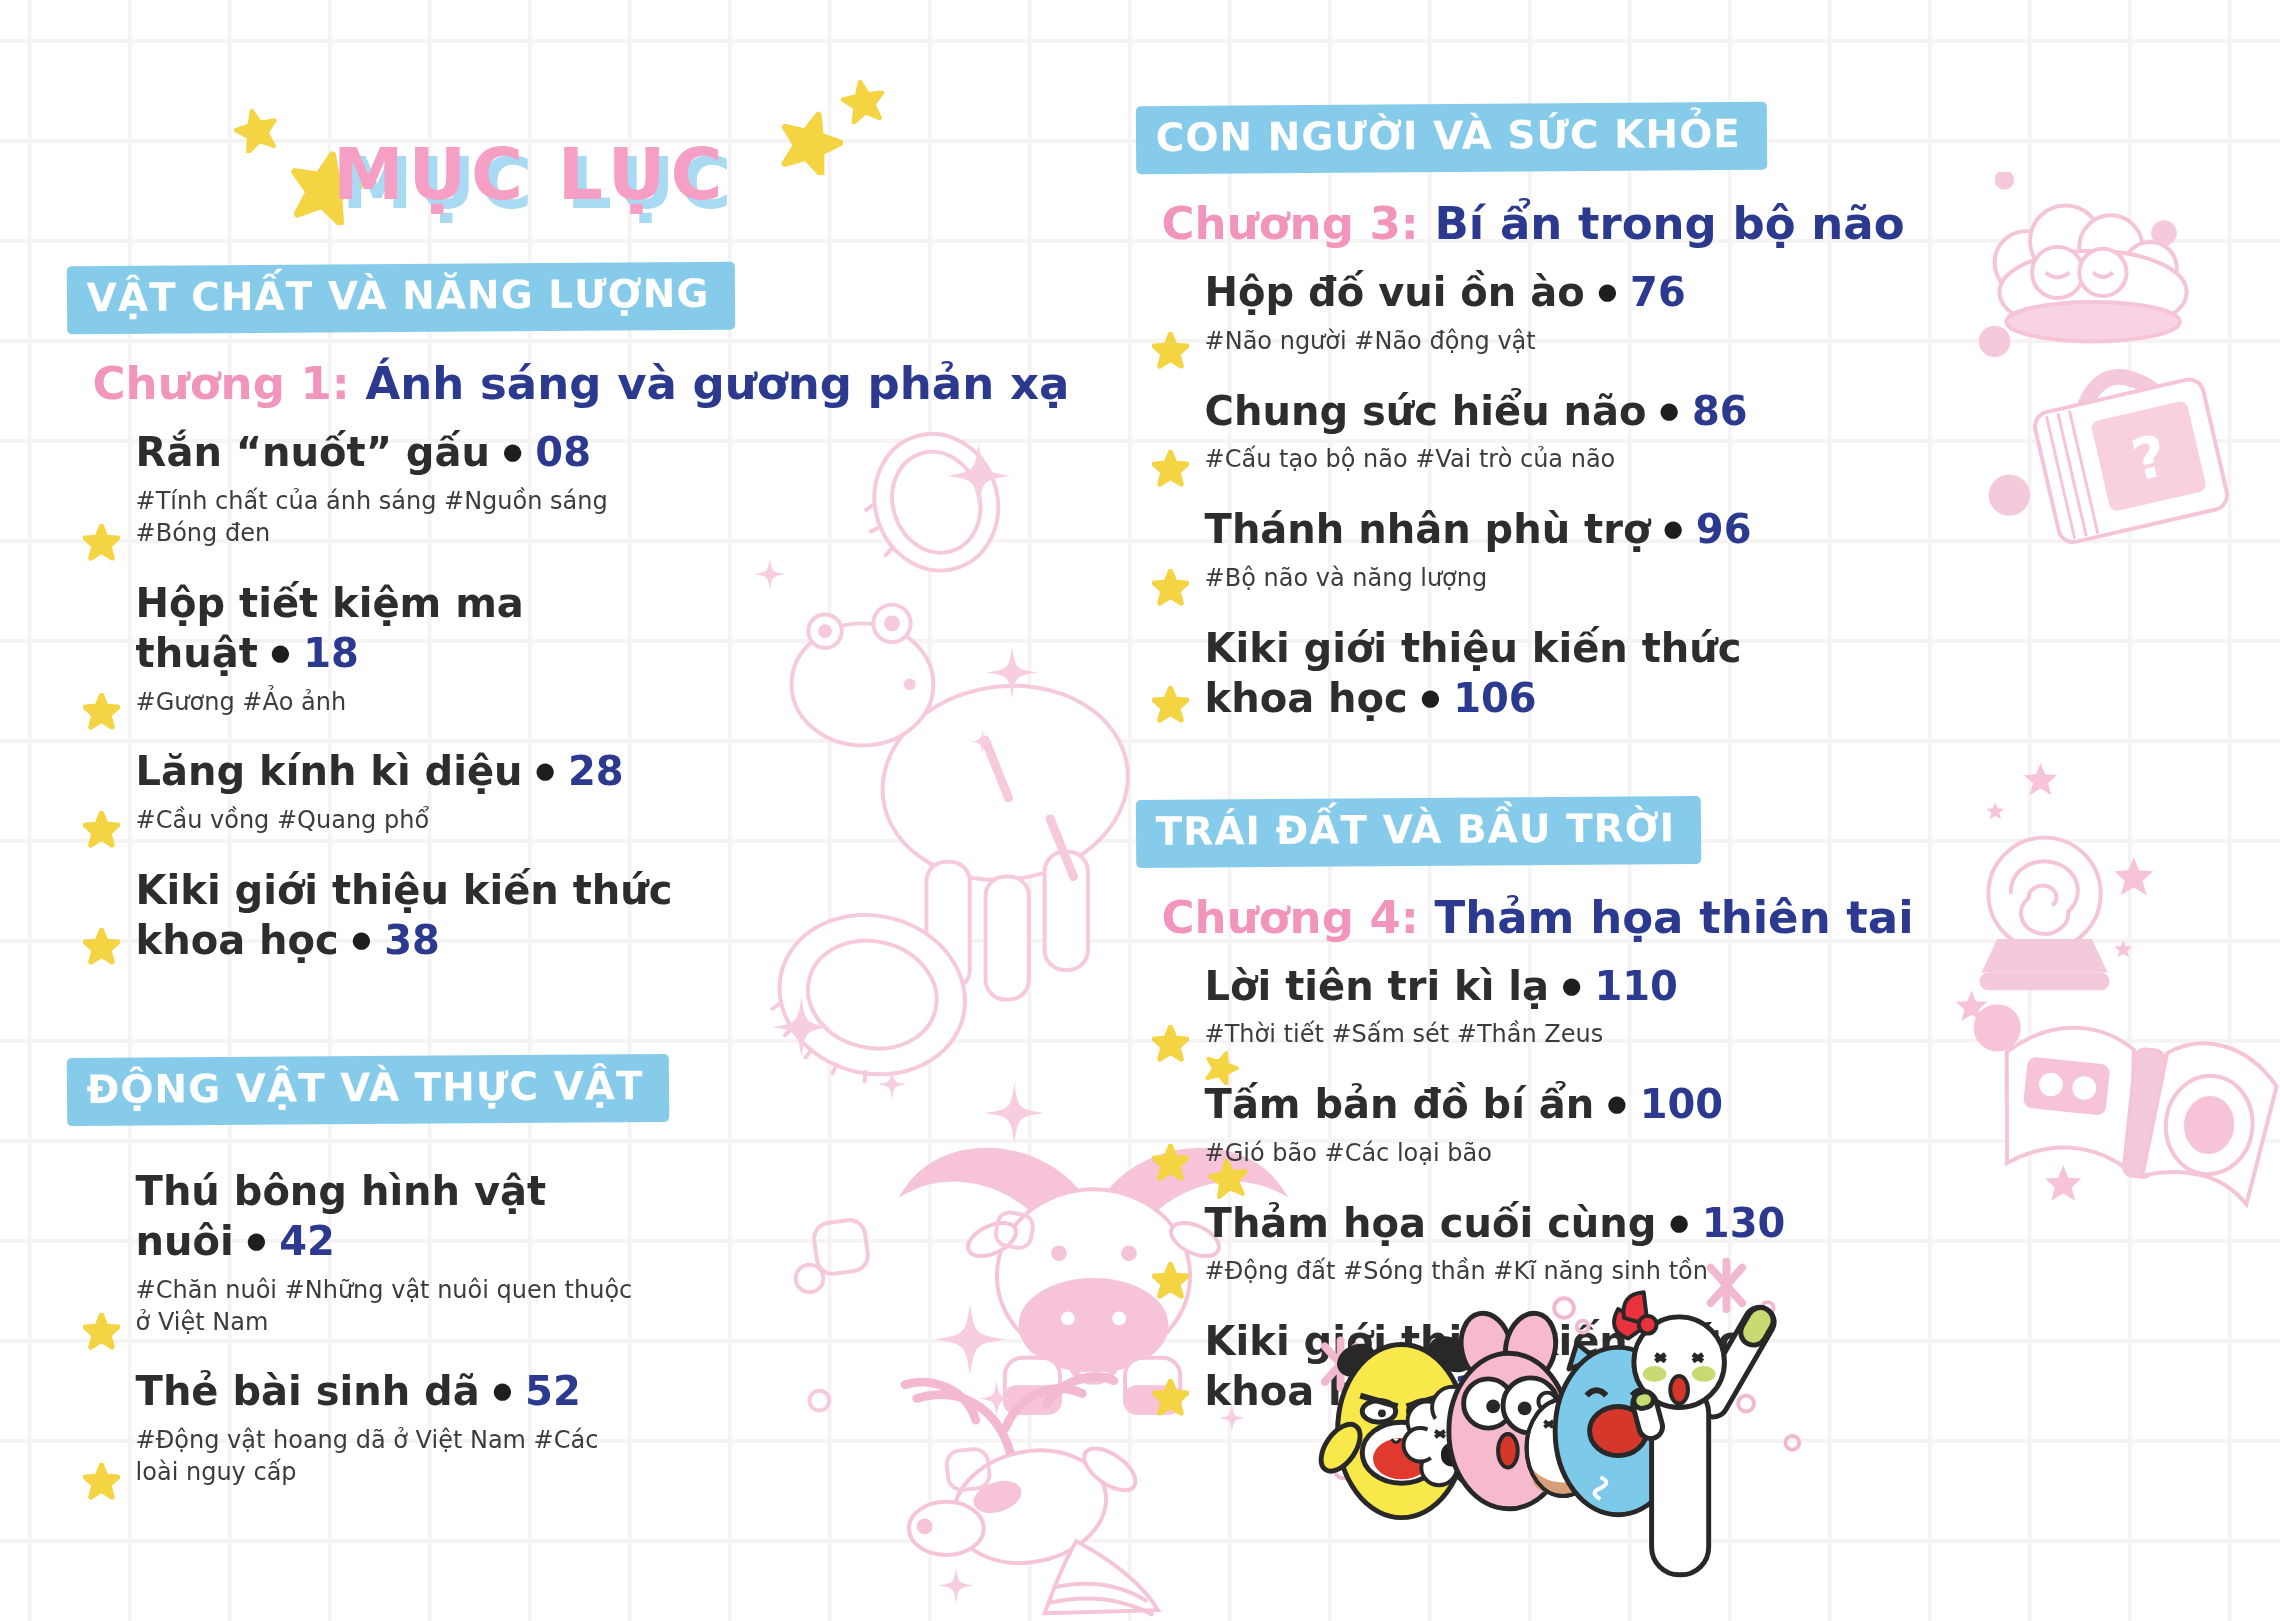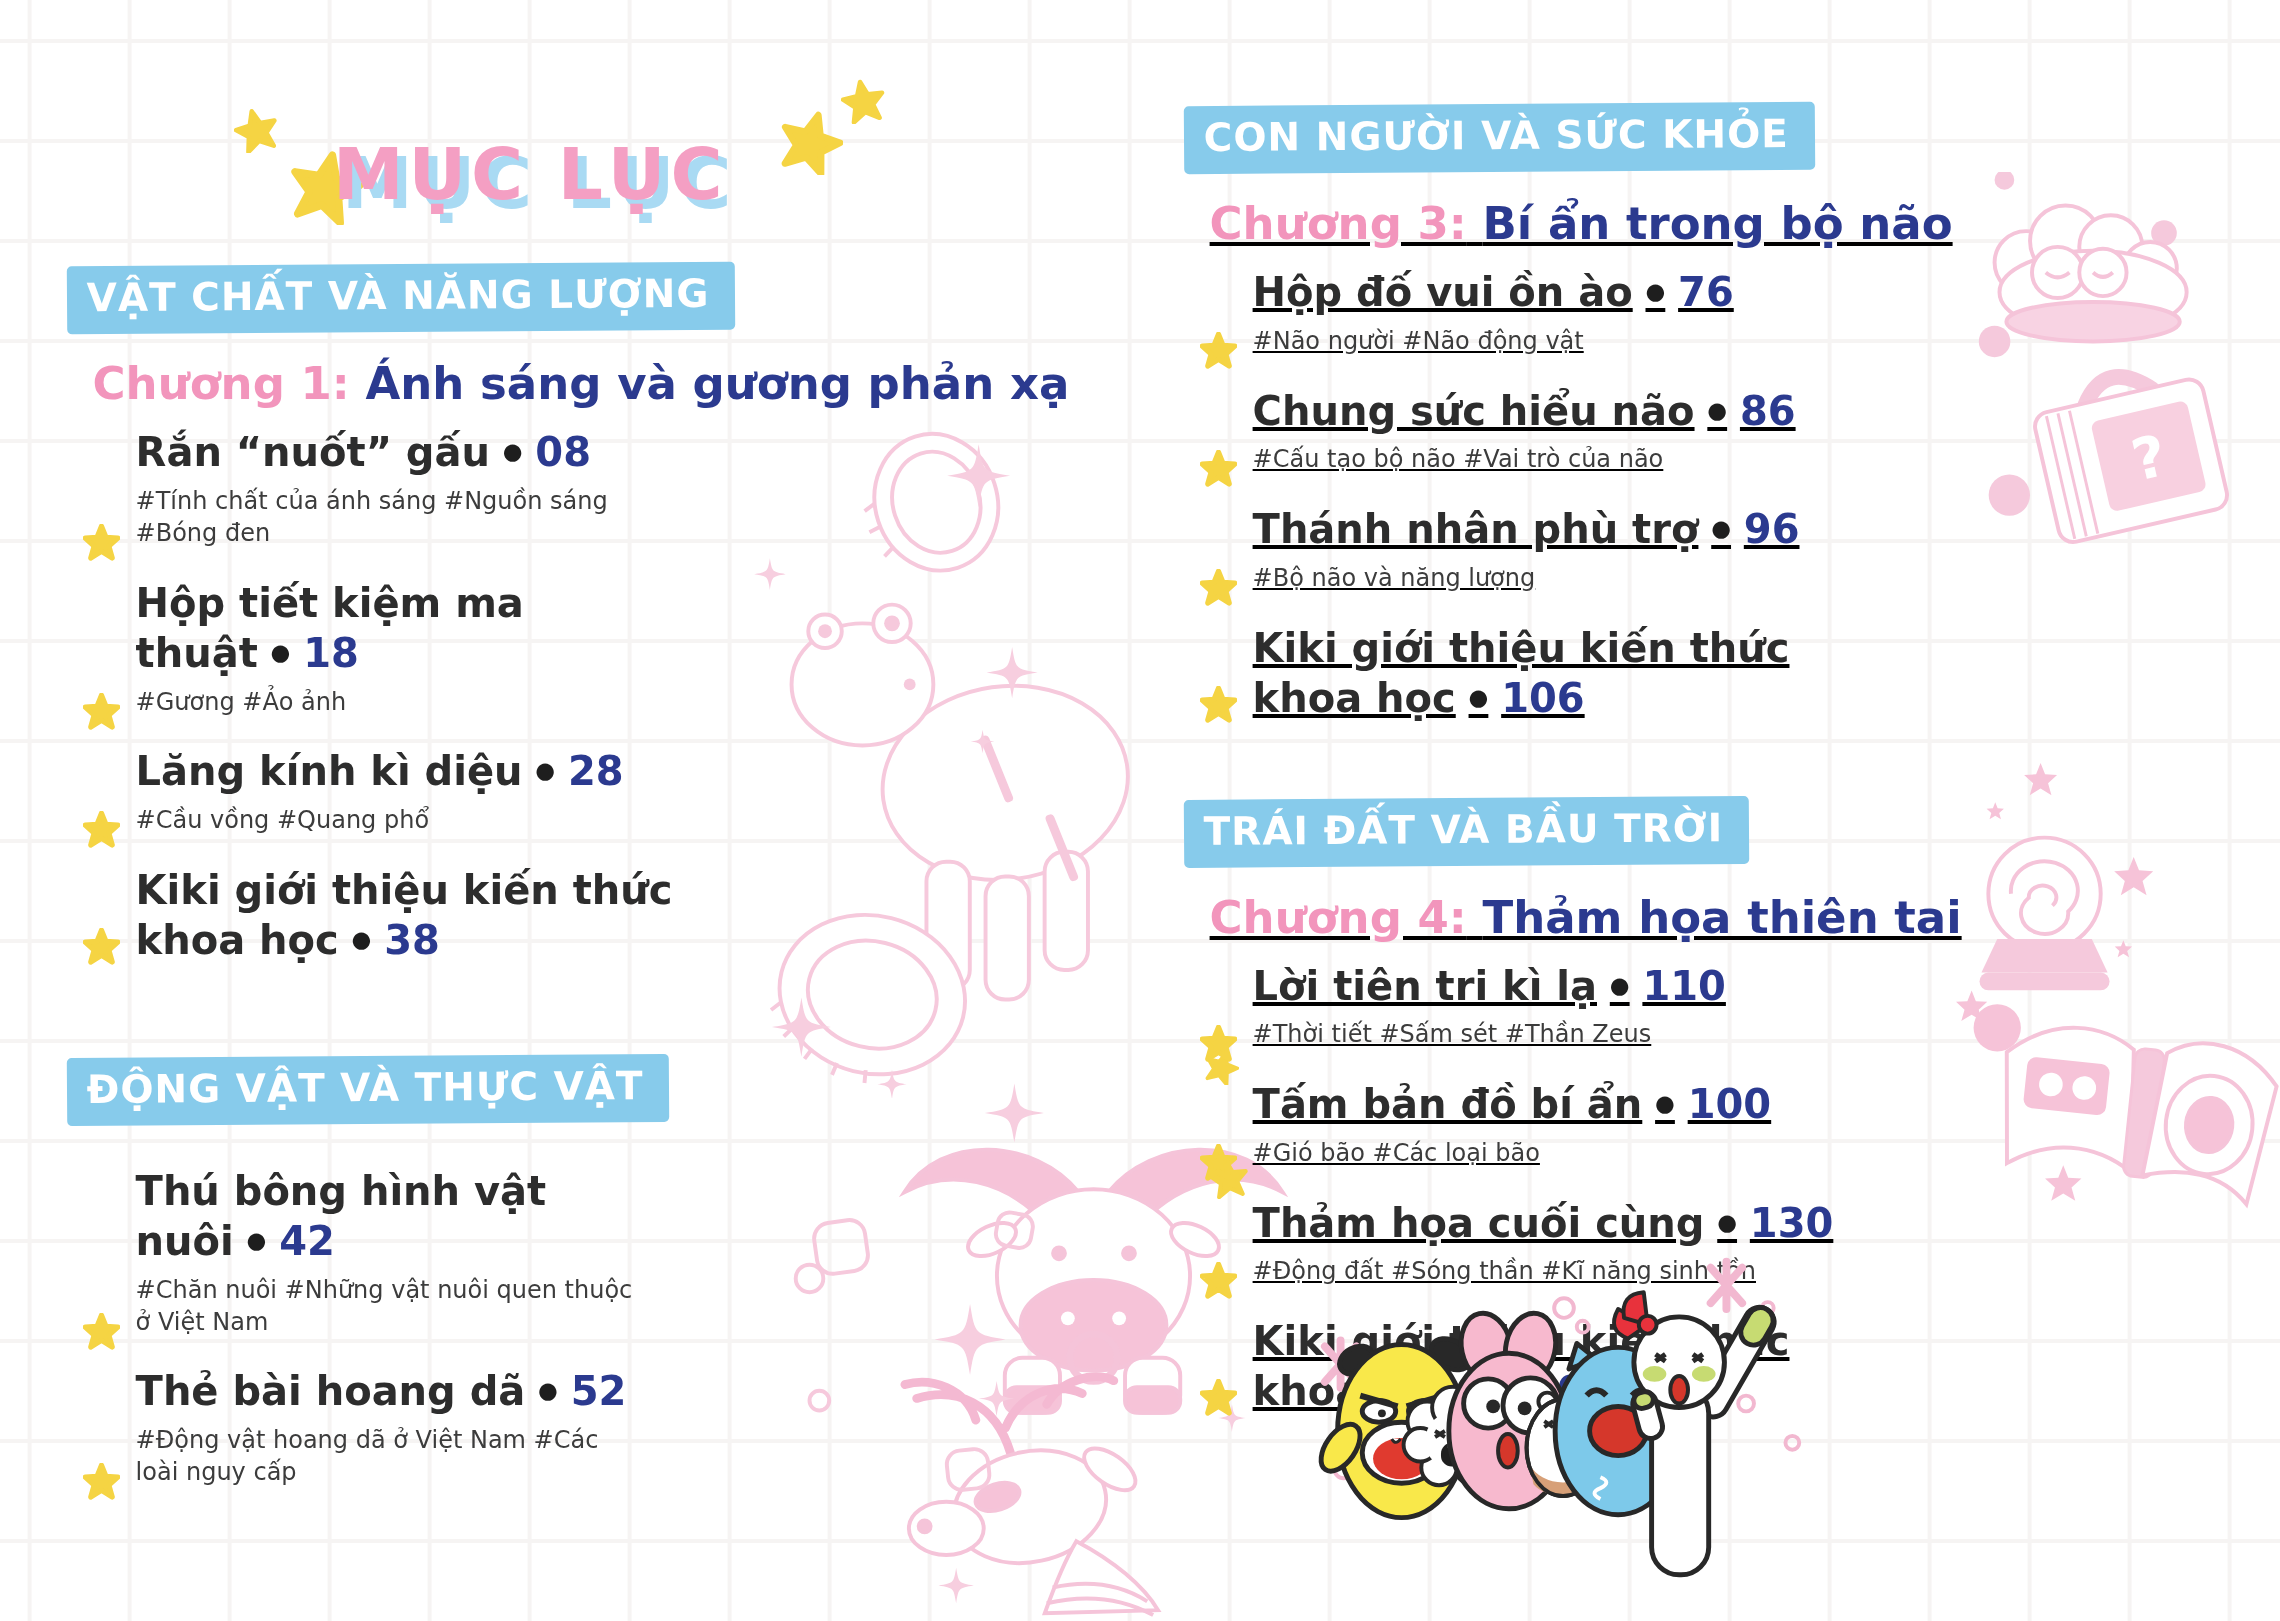--- a/index.html
+++ b/index.html
@@ -13,21 +13,21 @@
   }
   .deco{position:absolute;z-index:0;}
   .fg{position:absolute;z-index:2;}
   .title{
     position:absolute;left:333px;top:85px;z-index:2;
     font-size:71px;font-weight:bold;letter-spacing:4.9px;color:#F49FC3;
     text-shadow:8.9px 8.9px 0 #A9DAF3;white-space:nowrap;
   }
   .col{position:absolute;z-index:2;}
   .col-left{left:67px;top:264px;width:611px;}
-  .col-right{left:1184px;top:104px;width:690px;text-decoration:underline;}
+  .col-right{left:1136px;top:104px;width:690px;}
   .section{margin:0;}
   .section + .section.gap-left{margin-top:91px;}
   .section + .section.gap-right{margin-top:75px;}
   .section-header{
     display:inline-block;background:#87CBEB;color:#ffffff;
     font-size:39px;font-weight:bold;letter-spacing:1px;
     padding:8.9px 25.6px 13.8px 19.7px;border-radius:4.9px;transform:rotate(-0.4deg);
     margin:0 0 25.6px 0;white-space:nowrap;
   }
   .chapter{font-size:45px;font-weight:bold;margin:0 0 3.9px 25.6px;white-space:nowrap;}
@@ -285,21 +285,21 @@
           <div class="tline"><span>Thú bông hình vật nuôi</span><span class="dot">●</span><span class="pno">42</span></div>
           <div class="tags">#Chăn nuôi #Những vật nuôi quen thuộc ở Việt Nam</div>
         </div>
       </div>
 
       <div class="item">
         <svg class="bstar" viewBox="0 0 100 100">
             <use href="#star5" fill="#F5D443" stroke="#F5D443" stroke-width="14" stroke-linejoin="round"></use>
           </svg>
         <div class="ibody">
-          <div class="tline"><span>Thẻ bài hoang dã</span><span class="dot">●</span><span class="pno">52</span></div>
+          <div class="tline"><span>Thẻ bài sinh dã</span><span class="dot">●</span><span class="pno">52</span></div>
           <div class="tags">#Động vật hoang dã ở Việt Nam #Các loài nguy cấp</div>
         </div>
       </div>
 
       
 
       
     </div>
   </div>
 

